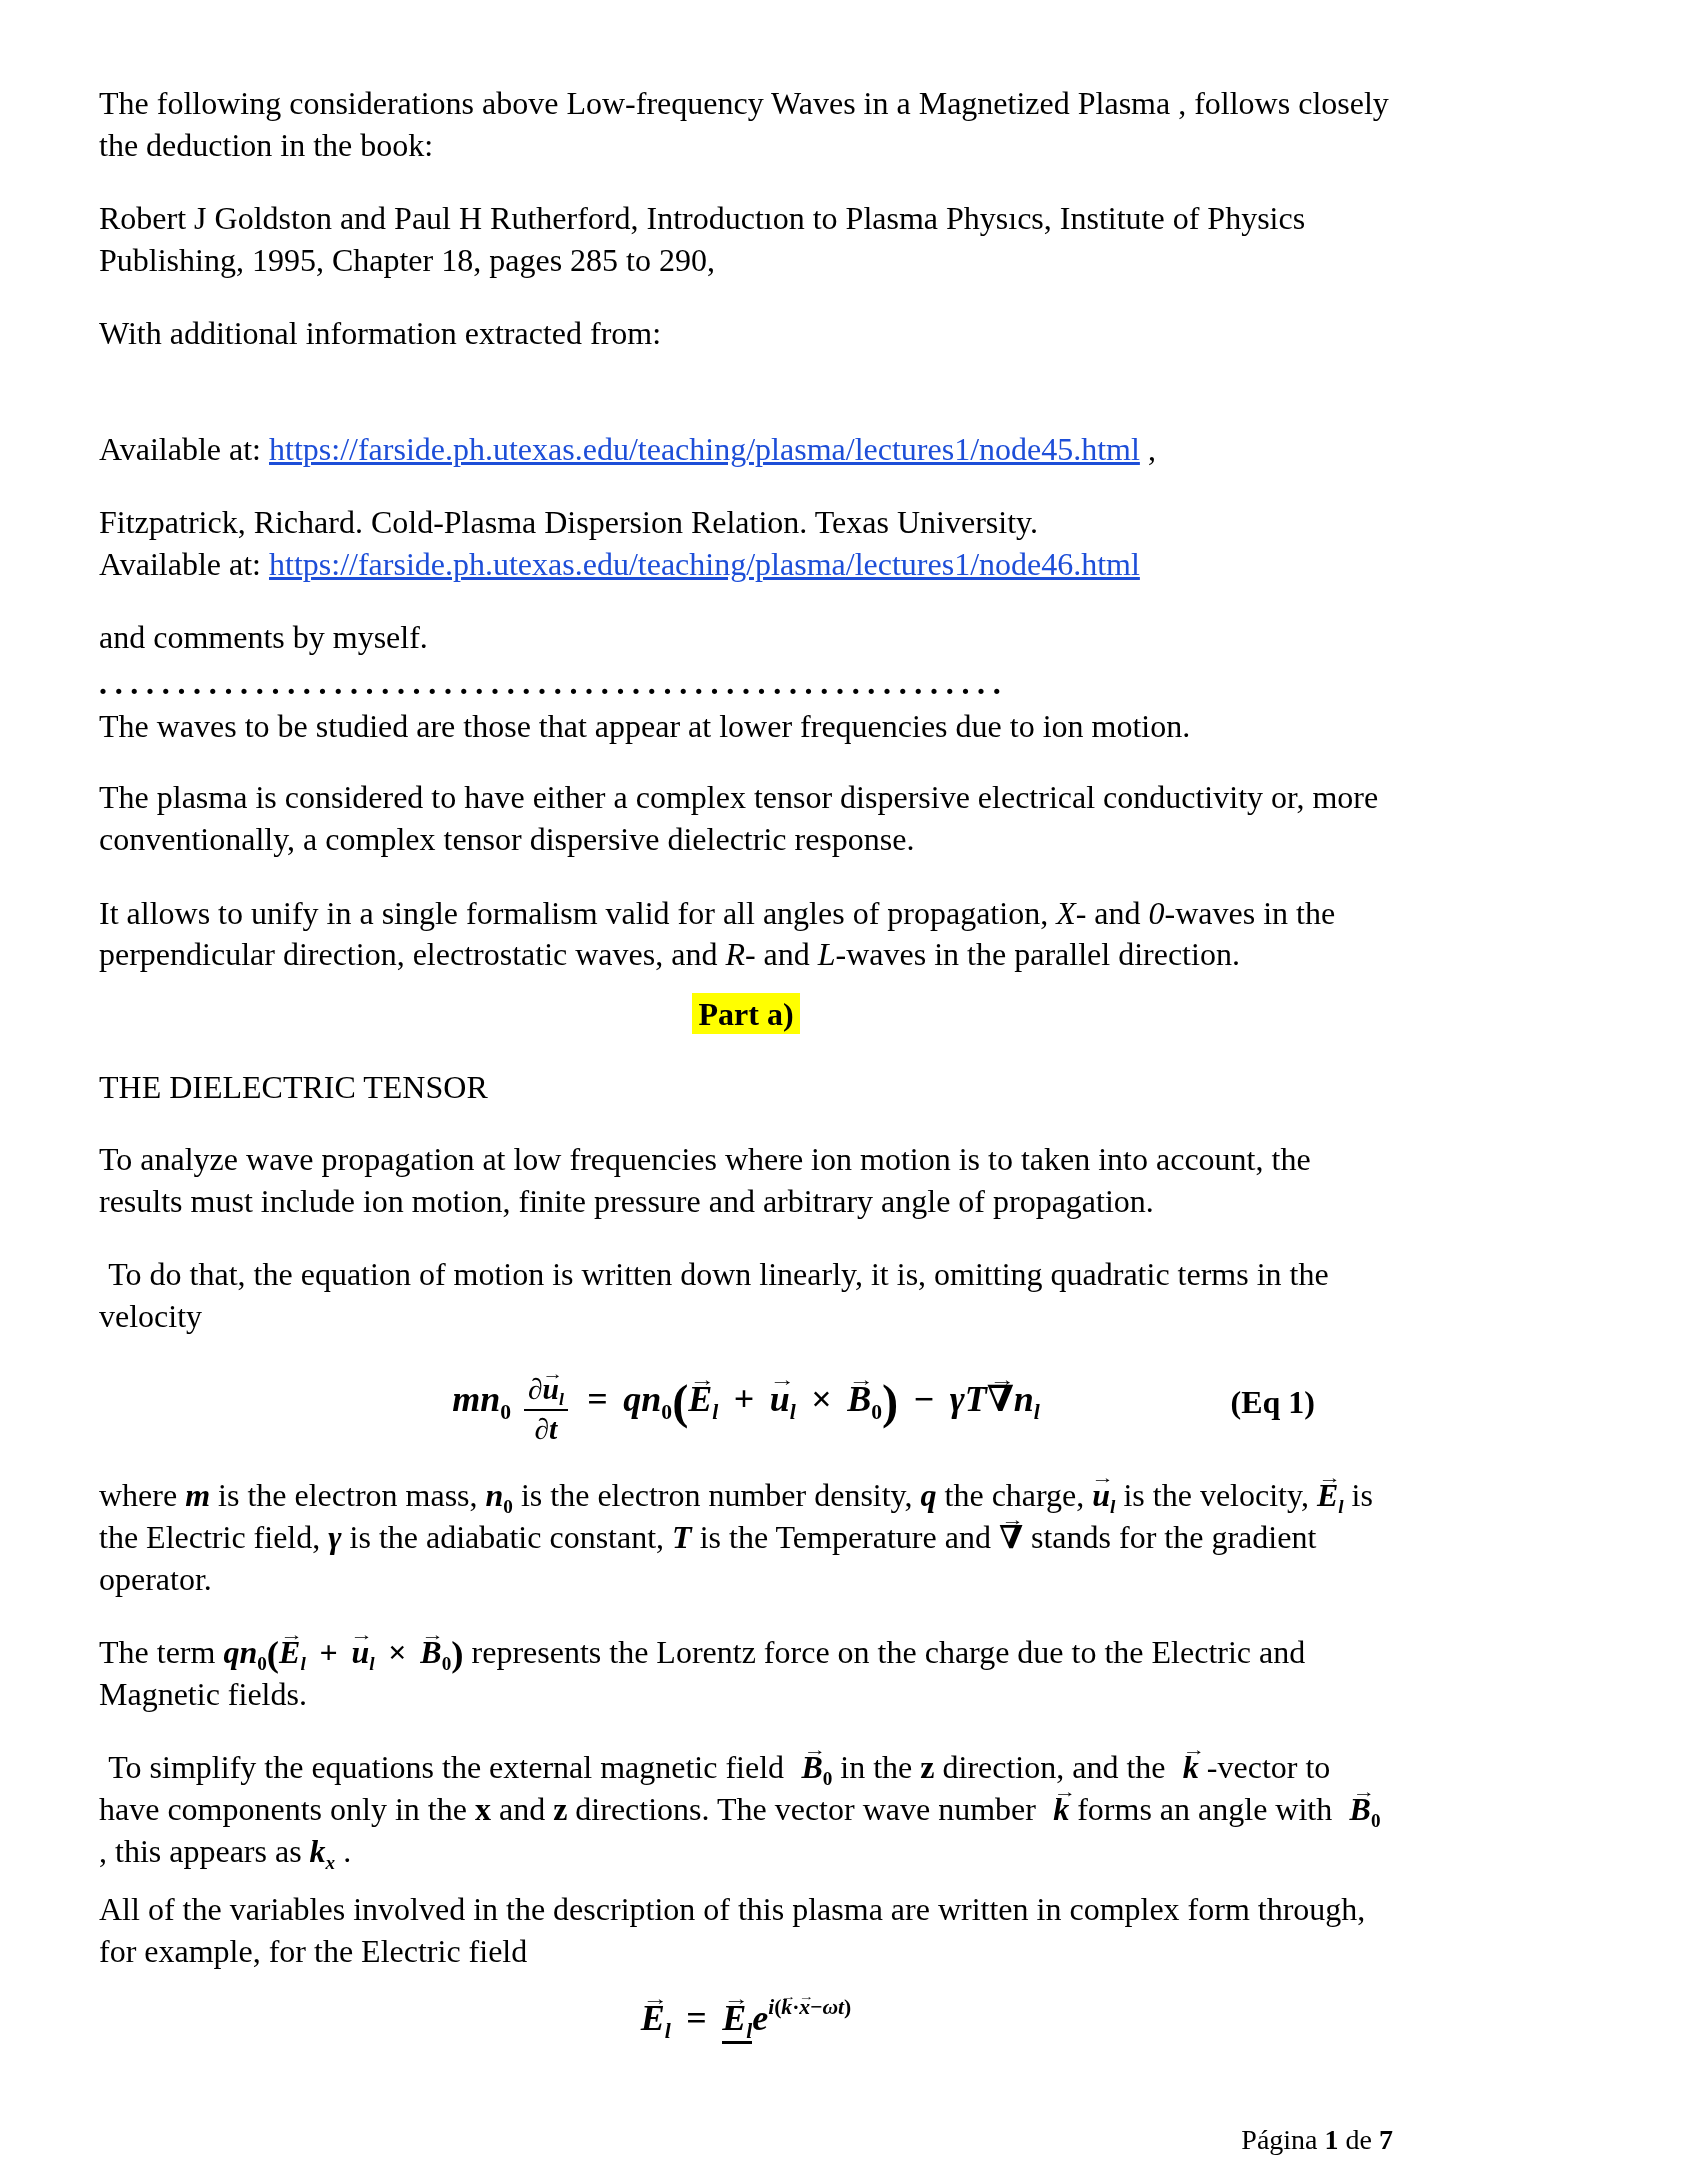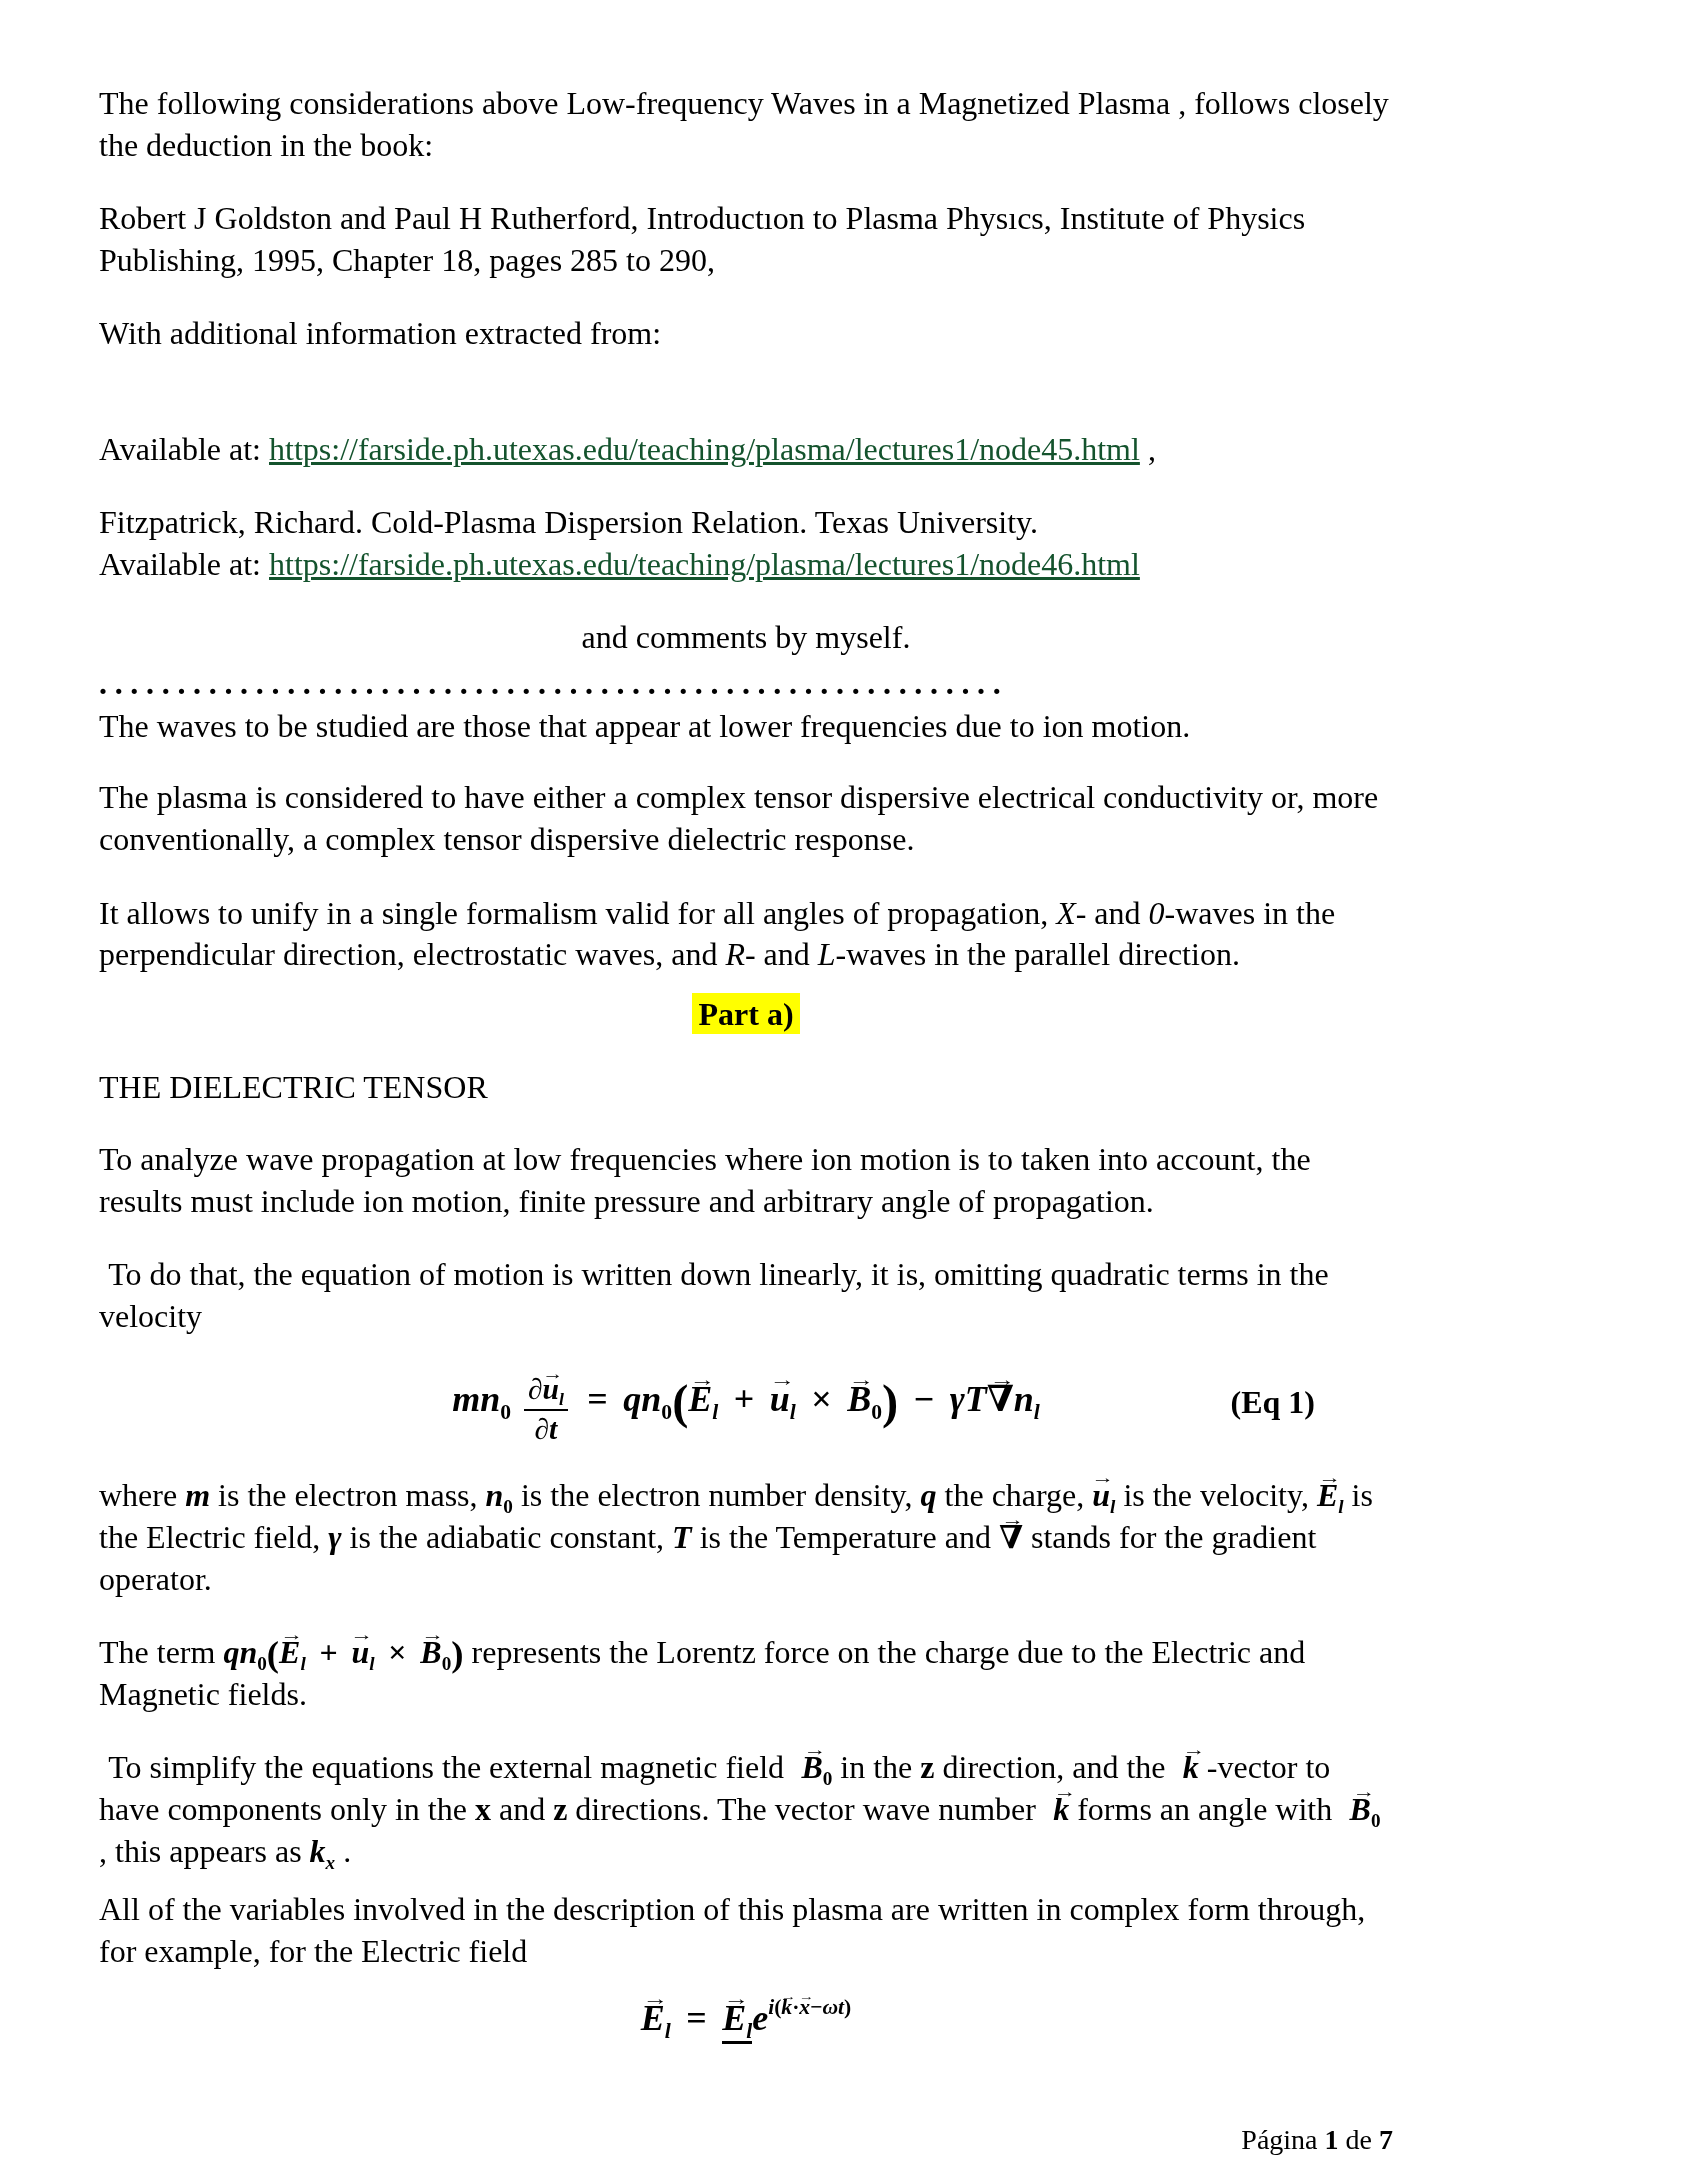--- a/index.html
+++ b/index.html
@@ -7,25 +7,25 @@
     position:relative;
     width:1492px;height:2183px;
     box-sizing:border-box;
     background:#ffffff;
     padding:83px 99px 0 99px;
     font-family:"Liberation Serif","DejaVu Serif",serif;
     font-size:32px;line-height:1.3;color:#000;
     overflow:hidden;
   }
   p{margin:0 0 32px 0;}
-  .sp-sm{margin-bottom:4px;text-align:center;}
+  .sp-sm{margin-bottom:4px;}
   .sp-md{margin-bottom:17px;}
   .sp-lg{margin-bottom:30px;}
   .indent{text-indent:9.3px;}
-  .doclink{color:#14532d;text-decoration:underline;cursor:pointer;}
+  .doclink{color:#1d4ed8;text-decoration:underline;cursor:pointer;}
   .dots{letter-spacing:0.24em;margin-bottom:1.3px;font-weight:bold;}
   .it{font-style:italic;}
   .b{font-weight:bold;}
   .center{text-align:center;margin-top:18px;}
   .hl{background:#ffff00;font-weight:bold;padding:2.6px 6.6px;}
   .h1{font-weight:normal;margin:0 0 30px 0;}
   
   .mi{font-style:italic;font-weight:bold;}
   .mu{font-style:normal;font-weight:bold;}
   .mo{font-weight:bold;padding:0 0.18em;}

